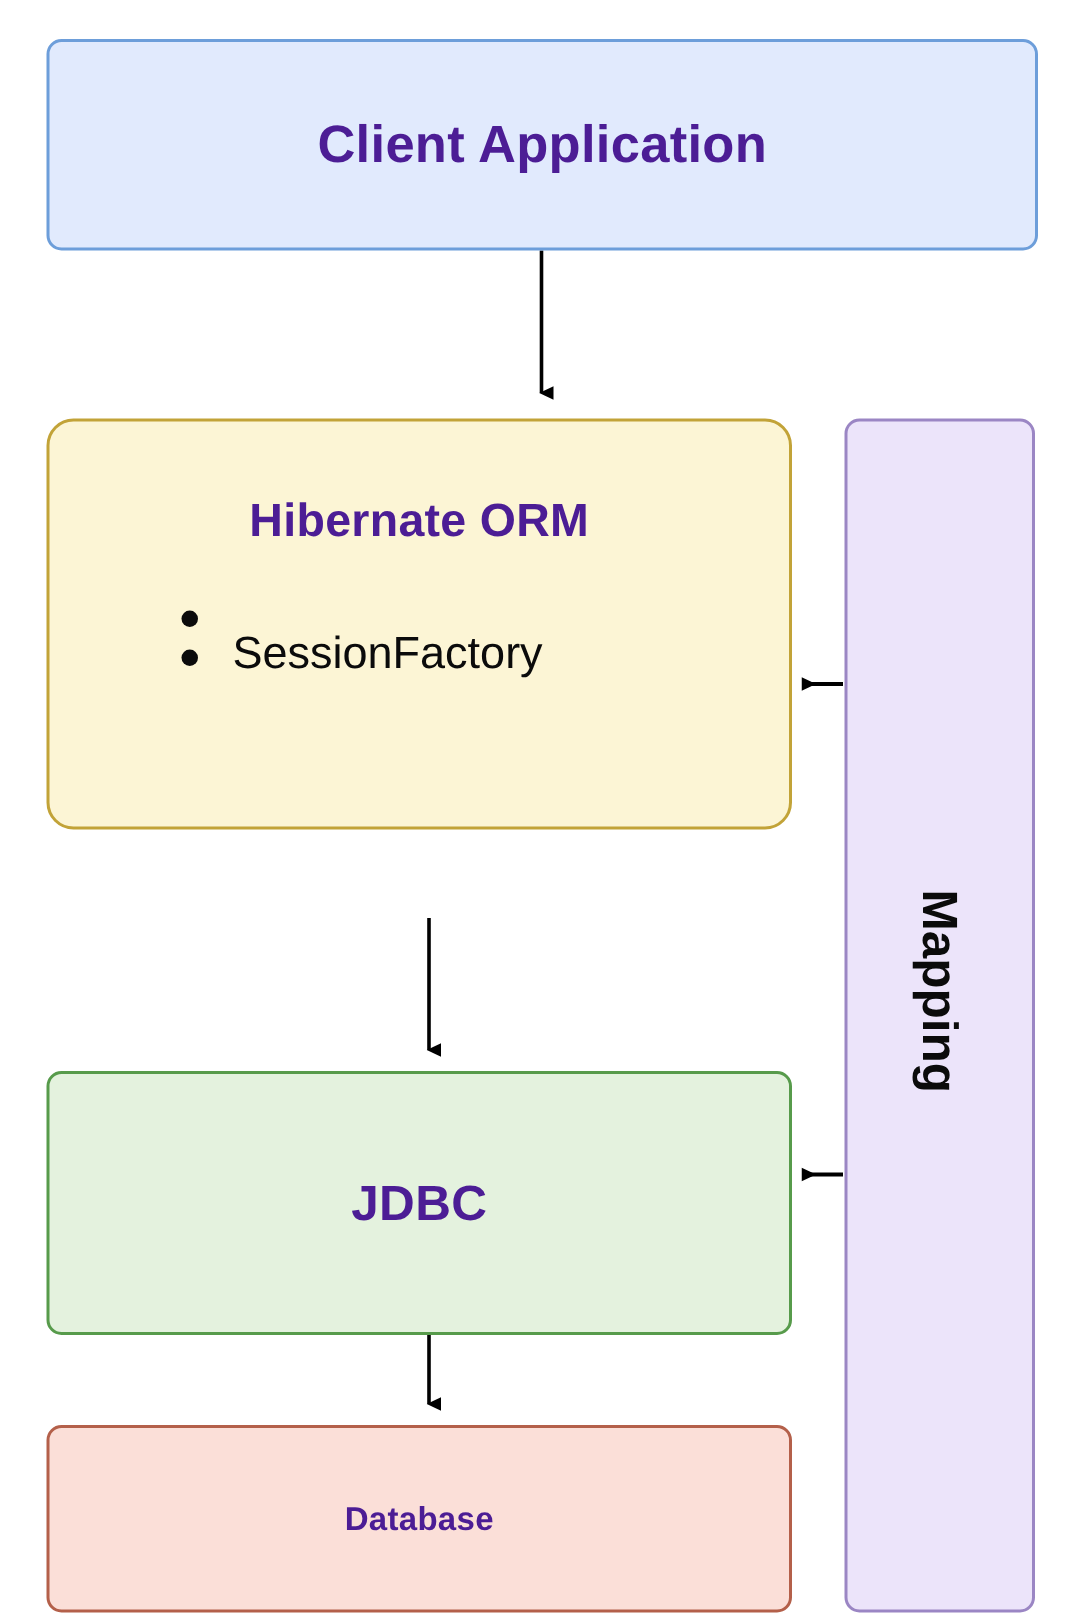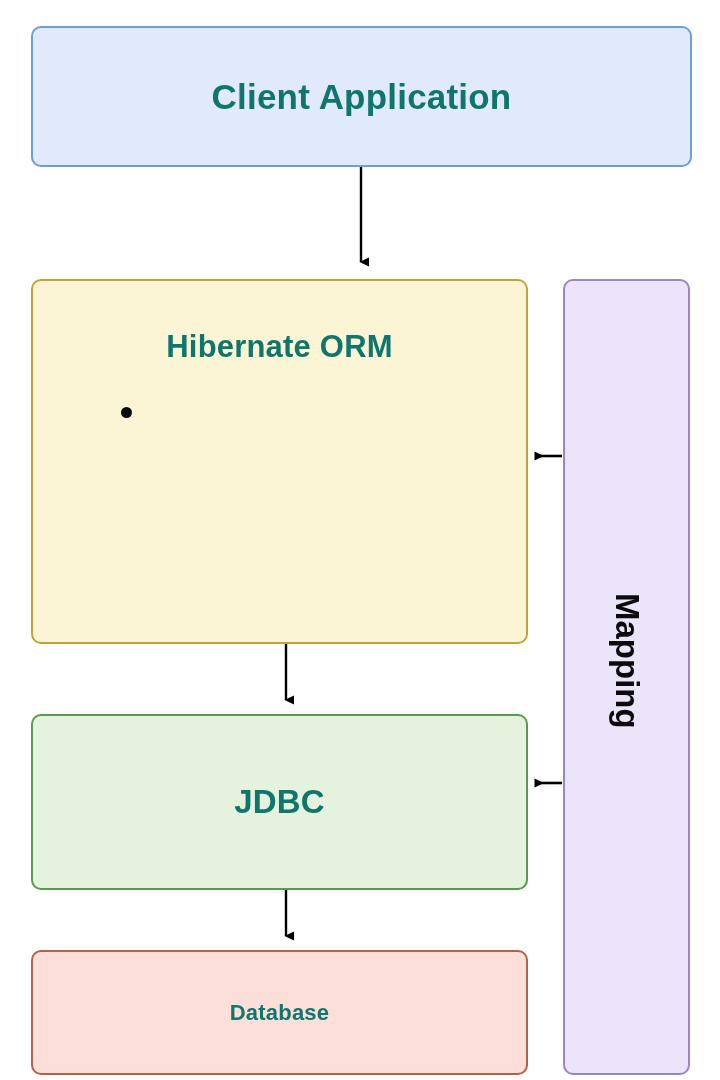--- a/index.html
+++ b/index.html
@@ -21,40 +21,41 @@
     border-radius: 10px;
     border-width: 2px;
     border-style: solid;
     display: flex;
     flex-direction: column;
     align-items: center;
     justify-content: center;
   }
   .node-title {
     font-weight: bold;
-    color: #0f766e;
+    color: #4c1d95;
     text-align: right;
     letter-spacing: 0.2px;
   }
 
   
   #node-client {
     left: 31px; top: 26px; width: 661px; height: 141px;
     background: #e1eafd;
     border-color: #6d9eda;
   }
   #node-client .node-title { font-size: 35px; }
 
   
   #node-hibernate {
-    left: 31px; top: 279px; width: 497px; height: 365px;
+    left: 31px; top: 279px; width: 497px; height: 274px;
     background: #fcf5d5;
     border-color: #c2a338;
     justify-content: flex-start;
     padding-top: 48px;
+    border-radius: 18px;
   }
   #node-hibernate .node-title { font-size: 31px; }
   #node-hibernate .bullet-list {
     list-style: none;
     margin: 30px 0 0 0;
     padding: 0;
     align-self: flex-start;
     margin-left: 88px;
   }
   #node-hibernate .bullet-list li {
@@ -144,20 +145,24 @@
   <div class="node" id="node-client">
     <div class="node-title">Client Application</div>
   </div>
 
   <div class="node" id="node-hibernate">
     <div class="node-title">Hibernate ORM</div>
     <ul class="bullet-list">
       <li>
         <span class="dot"></span>
       </li>
+      <li>
+        <span class="dot"></span>
+        <span>SessionFactory</span>
+      </li>
     </ul>
   </div>
 
   <div class="node" id="node-jdbc">
     <div class="node-title">JDBC</div>
   </div>
 
   <div class="node" id="node-database">
     <div class="node-title">Database</div>
   </div>

